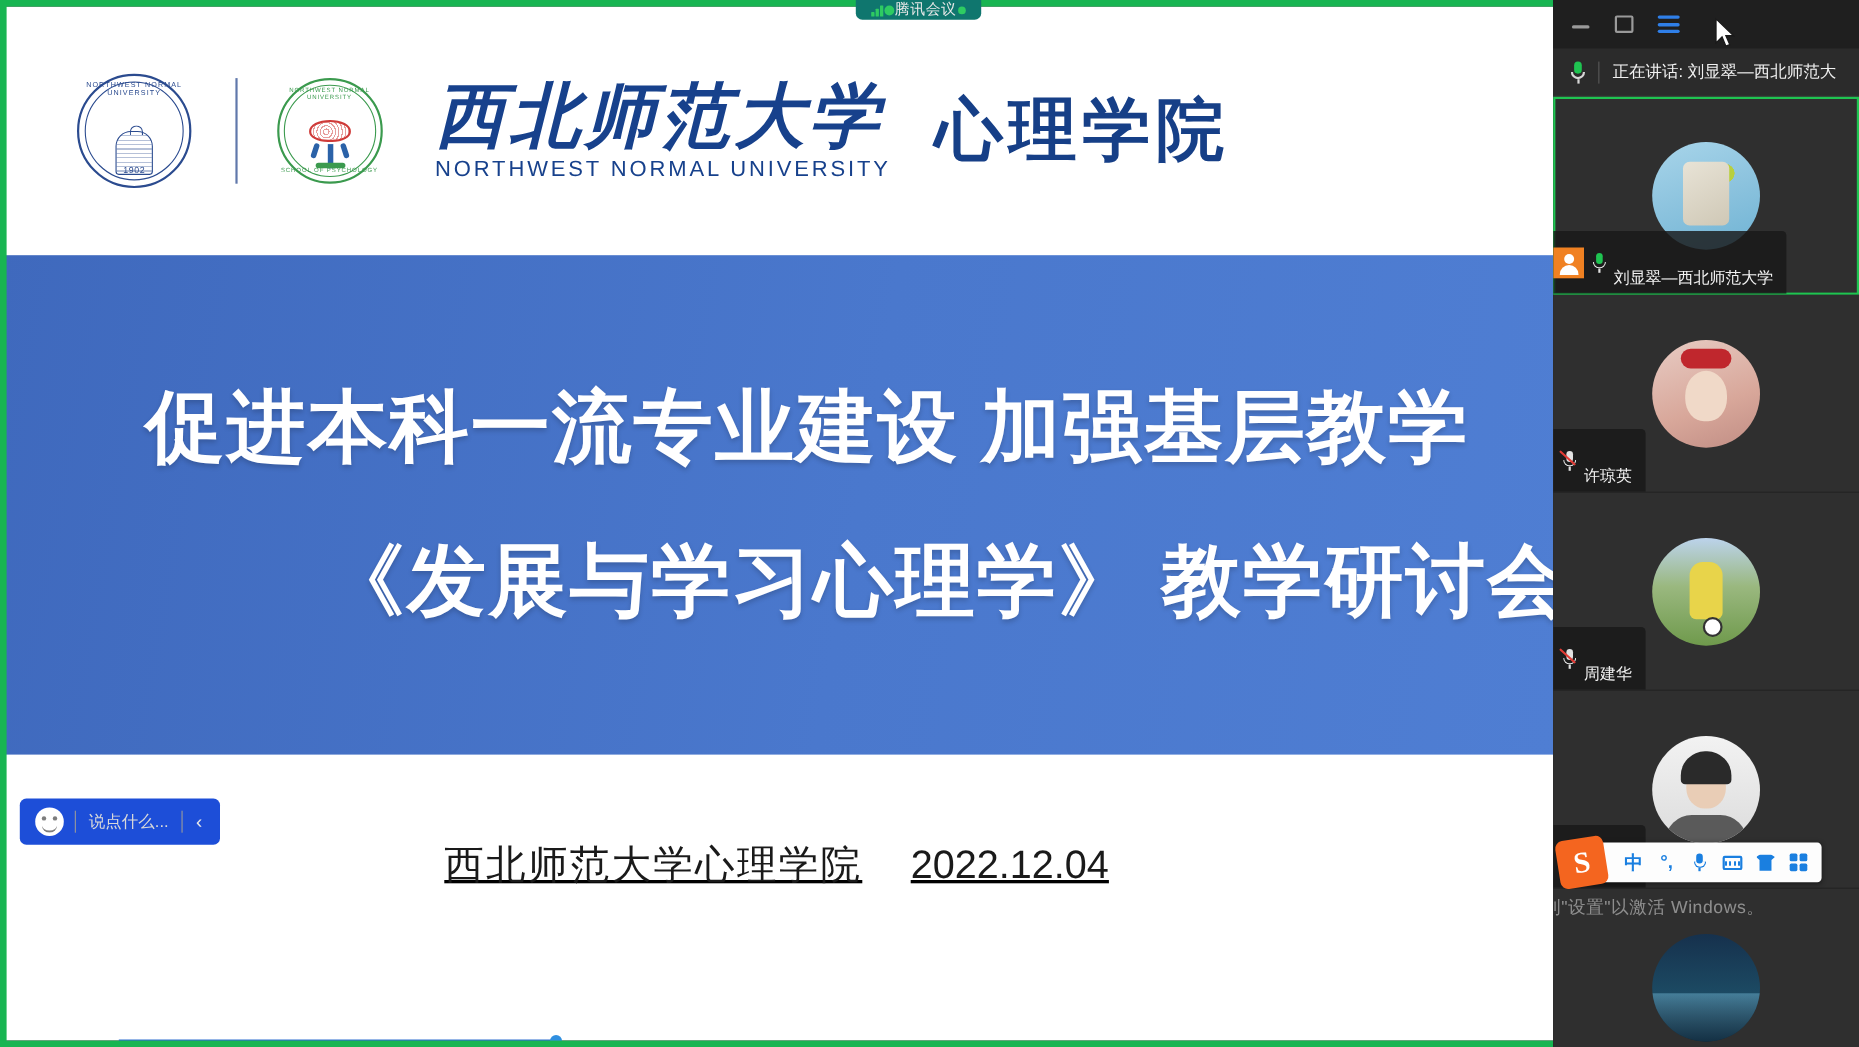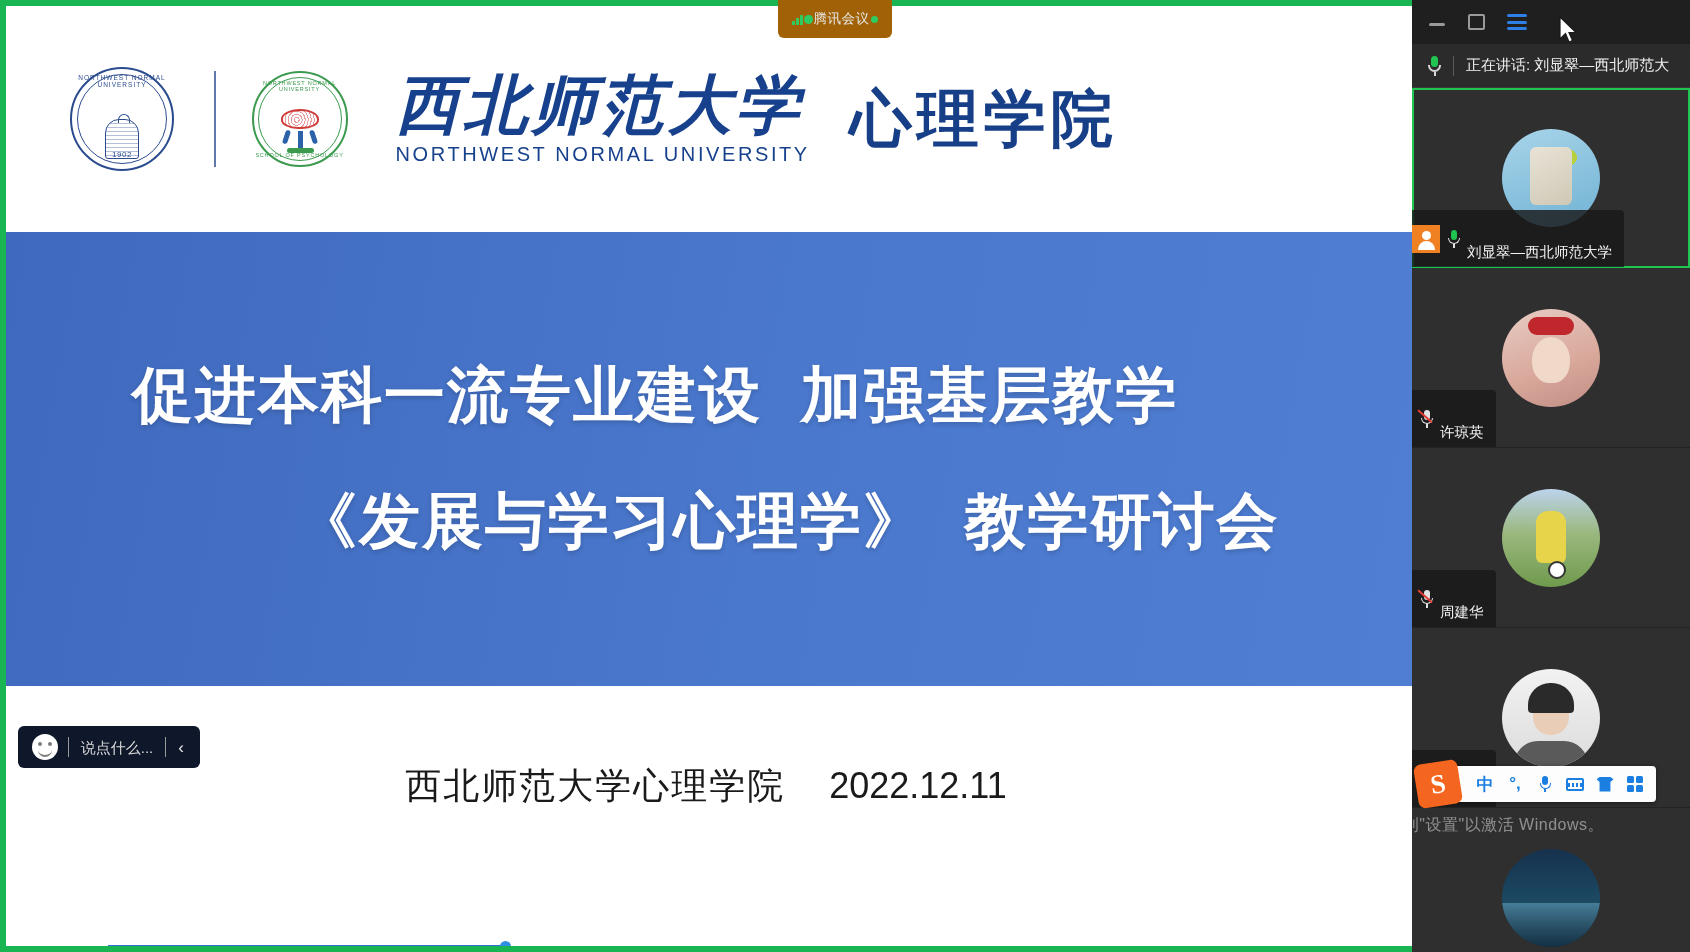--- a/index.html
+++ b/index.html
@@ -21,22 +21,22 @@
     background:#18b552; z-index:30;
   }
   .share-border-bottom {
     position:absolute; left:0; bottom:0; width:1412px; height:6px;
     background:#18b552; z-index:30;
   }
 
   
   .meeting-pill {
     position:absolute; left:778px; top:0; z-index:40;
-    height:38px; padding:0 14px;
-    background:#a16207; border-radius:0 0 6px 6px;
+    height:18px; padding:0 14px;
+    background:#0f766e; border-radius:0 0 6px 6px;
     display:flex; align-items:center; gap:1px;
     color:#e8e8e8; font-size:13px;
   }
   .signal-bars { display:flex; align-items:flex-end; gap:1.5px; height:11px; }
   .signal-bars i { width:2.5px; background:#2ecb62; display:block; border-radius:.5px; }
   .signal-bars i:nth-child(1){height:4px}
   .signal-bars i:nth-child(2){height:7px}
   .signal-bars i:nth-child(3){height:10px}
   .dot-green { width:9px; height:9px; border-radius:50%; background:#2ecb62; }
   .pill-label { font-size:13.5px; letter-spacing:.5px; }
@@ -167,44 +167,45 @@
 
   
   .title-block {
     position:relative; width:100%; height:454px;
     background:linear-gradient(100deg,#3f69bd 0%,#4a78cd 55%,#4f7ed3 100%);
     color:#fff;
     display:flex; flex-direction:column; justify-content:center;
     overflow:hidden;
   }
   .title-line {
-    font-family:Liberation Mono, monospace;
+    font-family:Liberation Serif, serif;
     font-weight:700;
-    font-size:61px; letter-spacing:2px; white-space:nowrap;
+    font-size:72px; letter-spacing:2px; white-space:nowrap;
     text-shadow:0 2px 5px rgba(0,0,0,.18);
   }
   .title-l1 { padding-left:132px; margin-bottom:44px; }
   .title-l2 { padding-left:296px; }
 
   .slide-footer {
     position:relative; width:100%; height:260px;
     display:flex; align-items:center; justify-content:center;
     padding-bottom:60px;
+    text-decoration:underline;
   }
   .footer-text {
     font-size:36px; color:#1a1a1a; letter-spacing:2px;
     font-family:"Liberation Sans","DejaVu Sans",sans-serif;
   }
   .footer-date { margin-left:44px; letter-spacing:0; }
 
   
   .comment-bar {
     position:absolute; left:18px; top:726px; z-index:25;
     height:42px; display:flex; align-items:center;
-    background:#0f172a; border-radius:6px;
+    background:#1d4ed8; border-radius:6px;
     padding:0 4px;
   }
   .smiley {
     width:26px;height:26px;border-radius:50%; background:#fff;
     margin:0 10px 0 10px; position:relative; flex:none;
   }
   .smiley::before{
     content:""; position:absolute; left:6px; top:8px; width:4px;height:4px;
     border-radius:50%; background:#7d7d7d;
     box-shadow:10px 0 0 #7d7d7d;
@@ -502,21 +503,21 @@
 
     </div>
 
     <div class="title-block">
       <div class="title-line title-l1">促进本科一流专业建设  加强基层教学</div>
       <div class="title-line title-l2">《发展与学习心理学》 教学研讨会</div>
     </div>
 
     <div class="slide-footer">
       <span class="footer-text">西北师范大学心理学院</span>
-      <span class="footer-text footer-date">2022.12.11</span>
+      <span class="footer-text footer-date">2022.12.04</span>
     </div>
   </div>
 
   <div class="comment-bar">
     <span class="smiley"></span>
     <span class="cb-sep"></span>
     <input class="cb-input" readonly="" placeholder="说点什么..." style="">
     <span class="cb-sep"></span>
     <span class="cb-chev">‹</span>
   </div>

